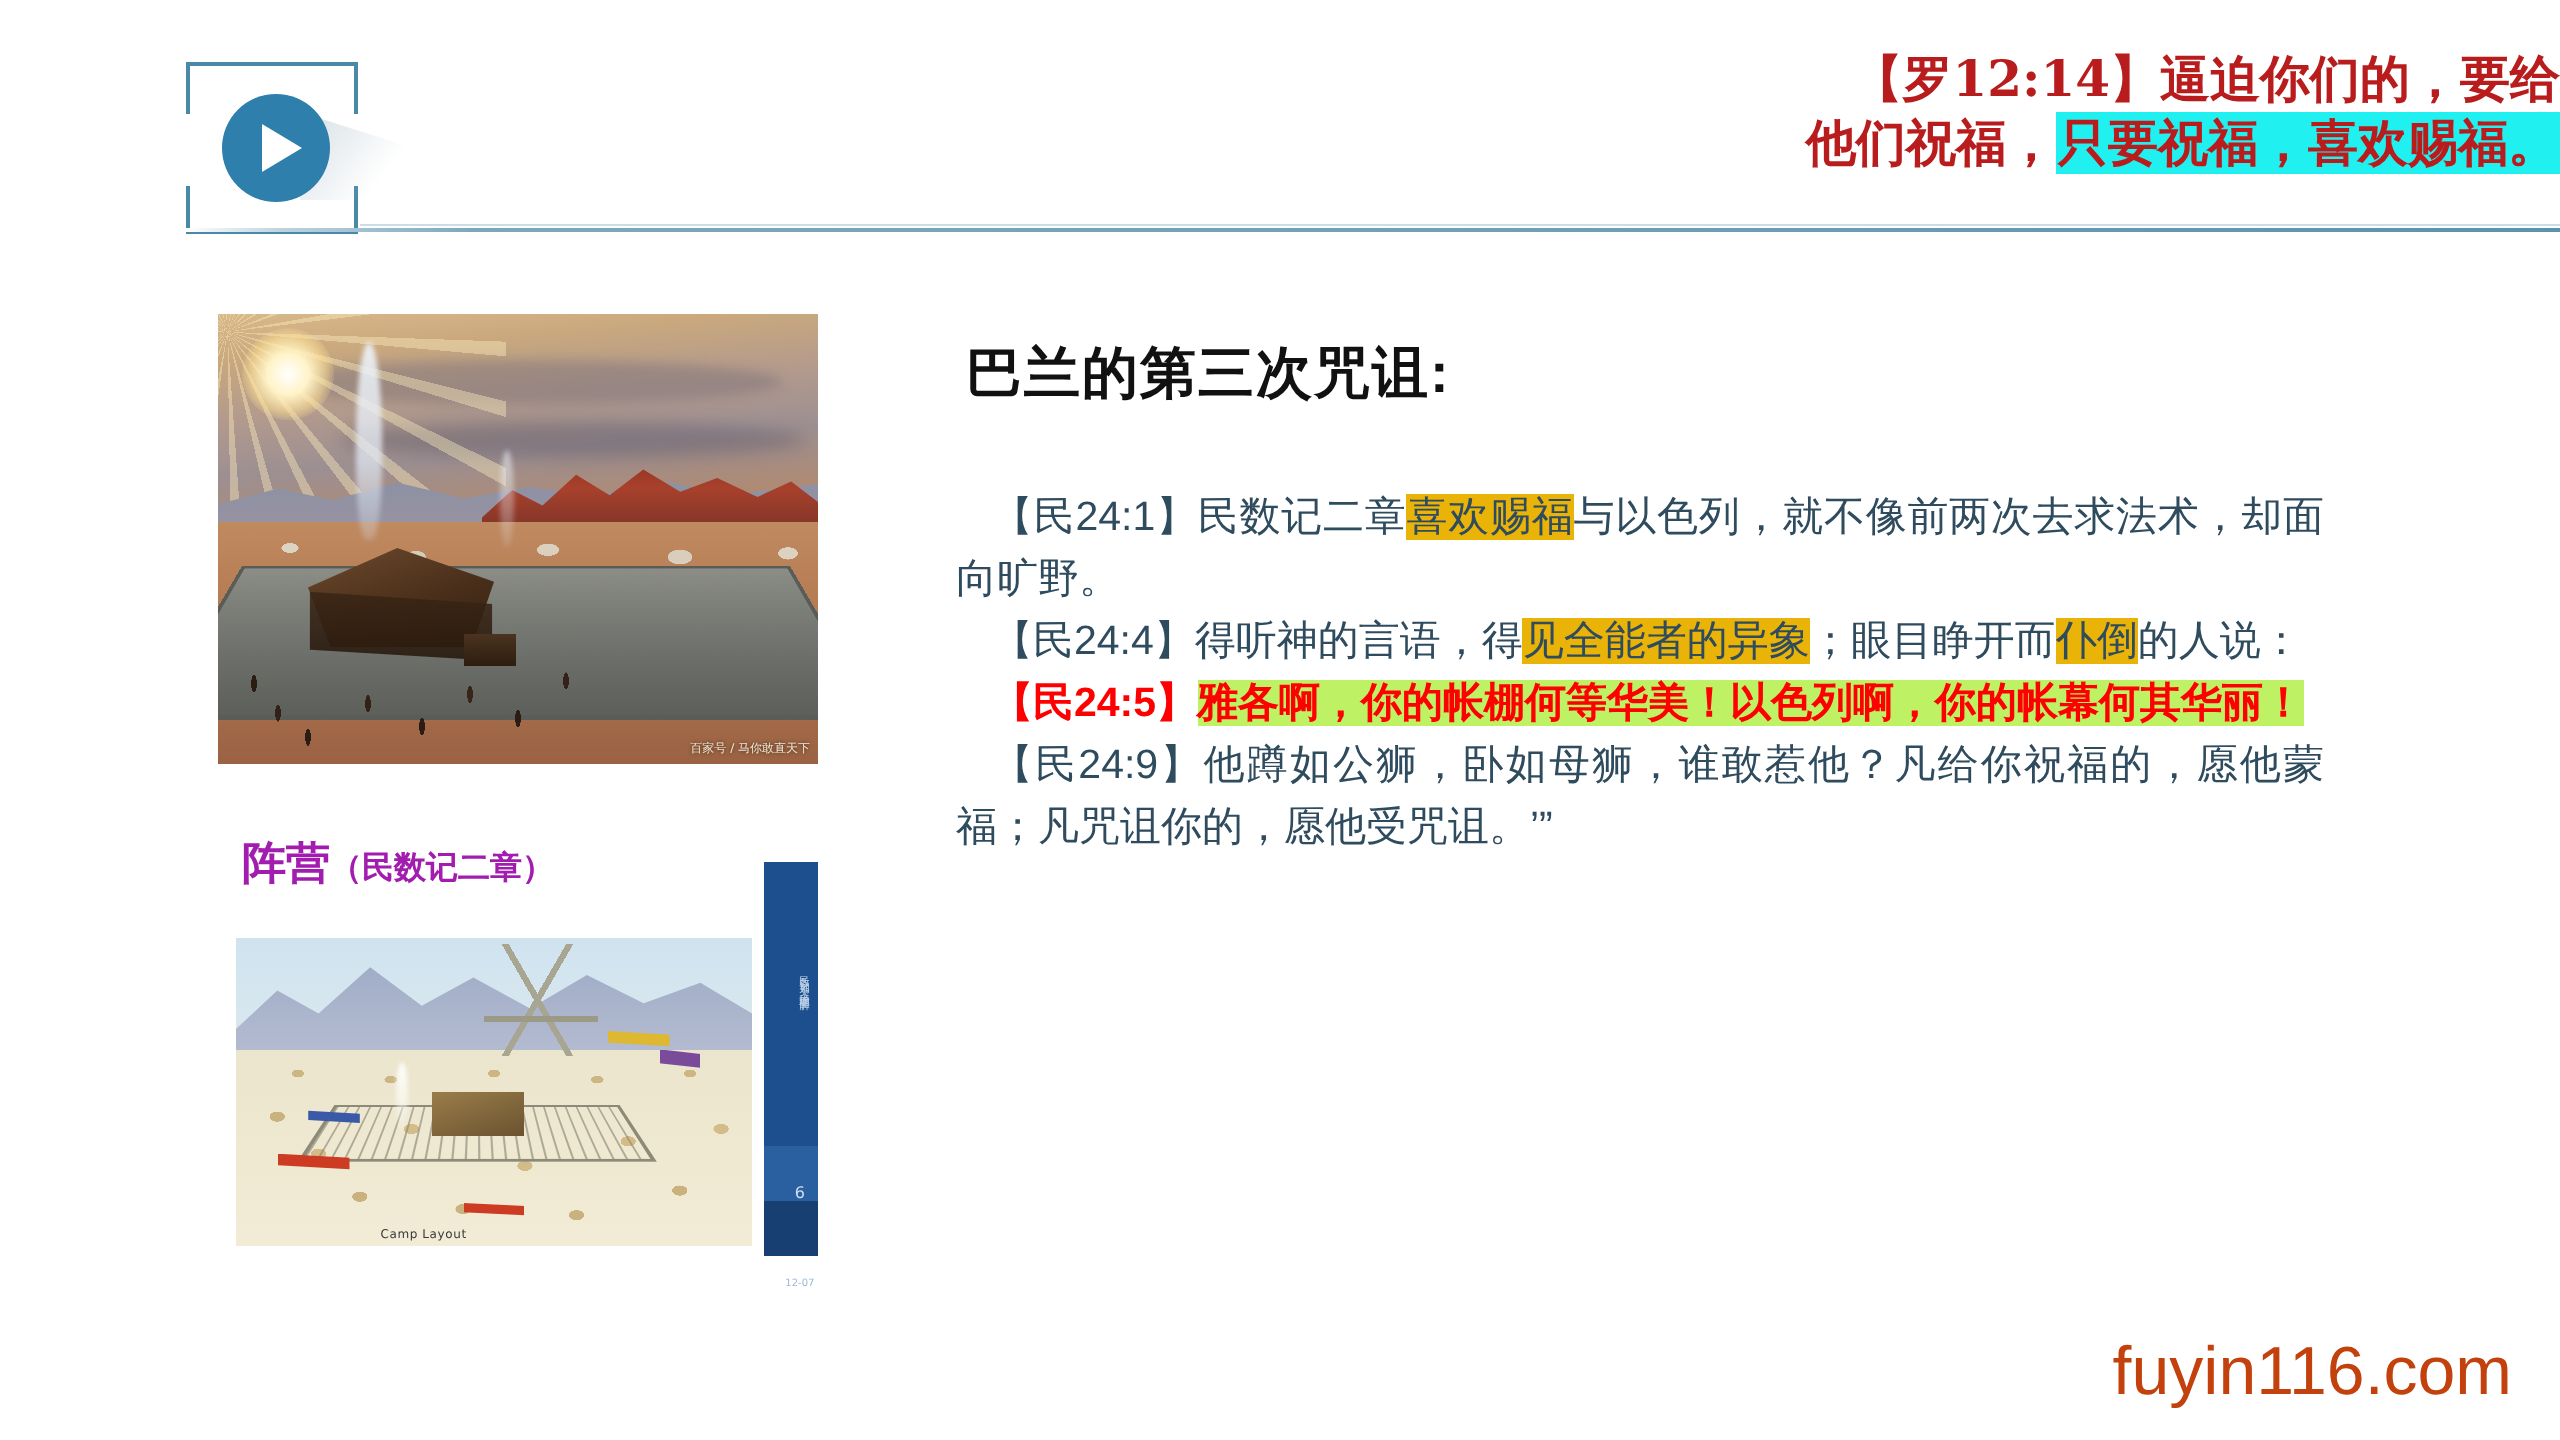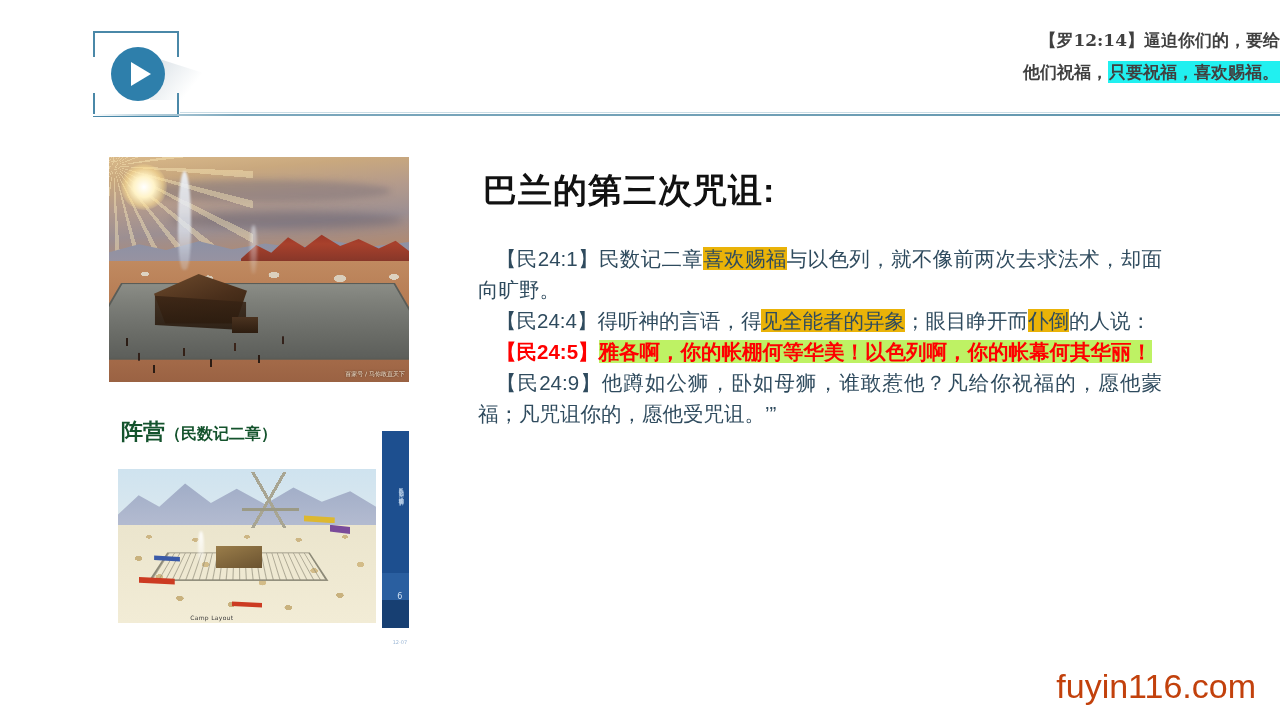--- a/index.html
+++ b/index.html
@@ -103,23 +103,23 @@
   }
 
   
   #header-verse {
     position: absolute;
     right: 0px;
     top: 24px;
     width: 400px;
     text-align: right;
     font-family: "DejaVu Serif", "Liberation Serif", serif;
-    font-size: 17px;
+    font-size: 25px;
     font-weight: bold;
-    color: #404040;
+    color: #b91c1c;
     line-height: 32px;
     letter-spacing: 0px;
     z-index: 6;
   }
   #header-verse .hl-cyan {
     background: #21f0f0;
     padding: 1px 1px;
   }
   #header-verse .vline { display: block; white-space: nowrap; }
 
@@ -248,21 +248,21 @@
     font-size:6px; color:#f3e4cf; letter-spacing:0px;
     font-family:"DejaVu Sans","Liberation Sans",sans-serif;
     text-shadow:0 0 2px rgba(0,0,0,.7);
   }
 
   
   #pic-camp .slide-bg { position:absolute; inset:0; background:#ffffff; }
   #pic-camp .camp-title {
     position:absolute; left:4%; top:4%; width:86%;
     font-family:Liberation Mono, monospace;
-    font-weight:bold; color:#14532d; font-size:22px; white-space:nowrap;
+    font-weight:bold; color:#a21caf; font-size:22px; white-space:nowrap;
   }
   #pic-camp .camp-title .sub { font-size:16px; }
   #pic-camp .camp-art {
     position:absolute; left:3%; top:26%; width:86%; height:64%;
     background: linear-gradient(to bottom,#cfe3ef 0%,#d8e7ef 26%,#e6e2cd 44%,#efe9d4 100%);
     overflow:hidden;
   }
   #pic-camp .camp-mtn {
     position:absolute; left:0; top:0; width:100%; height:42%;
     background: linear-gradient(to bottom,#9aa8c4,#b7bed2);
@@ -343,21 +343,21 @@
     position:absolute; right:0.6%; bottom:1%;
     font-size:5px; color:#9db8d6;
     font-family:"DejaVu Sans","Liberation Sans",sans-serif;
   }
 
   
   #content-heading {
     position: absolute;
     left: 483px;
     top: 168px;
-    font-size: 34px;
+    font-size: 28px;
     font-weight: bold;
     color: #111111;
     letter-spacing: 1px;
     white-space: nowrap;
   }
 
   #scripture {
     position: absolute;
     left: 478px;
     top: 243px;

